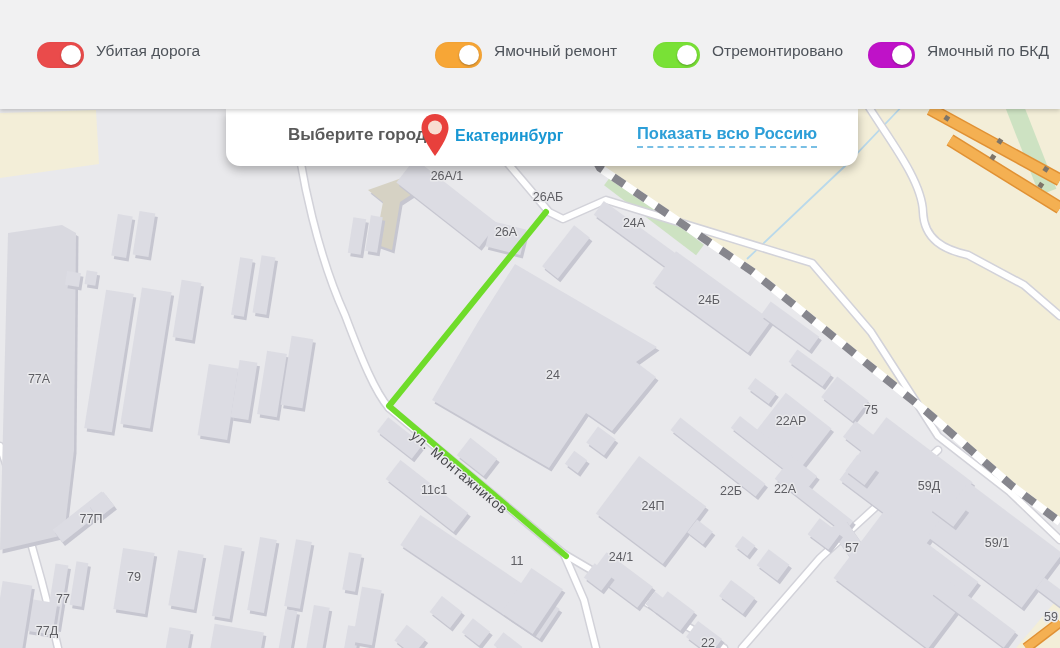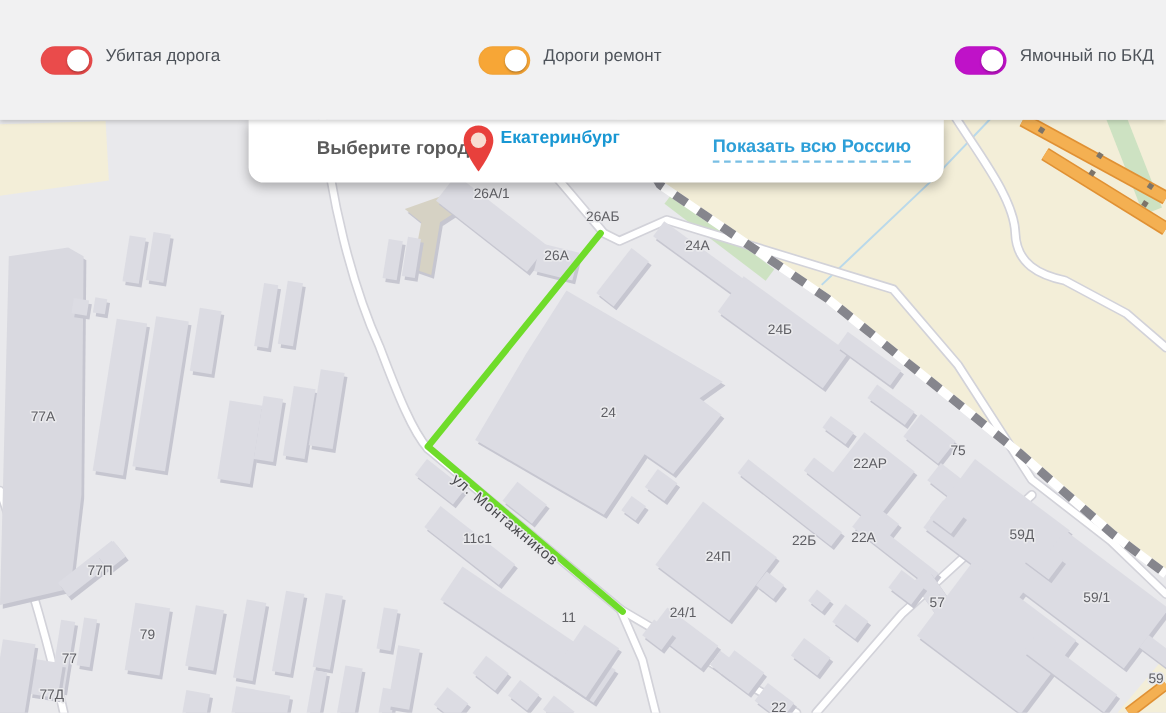--- a/index.html
+++ b/index.html
@@ -25,23 +25,23 @@
   }
   .tlabel{margin-left:12px;font-size:15.5px;color:#4e535a;white-space:nowrap;}
   
   #panel{
     position:absolute;left:226px;top:109px;width:632px;height:57px;
     background:#ffffff;border-radius:0 0 14px 14px;z-index:5;
     box-shadow:0 4px 10px rgba(0,0,0,.28);
   }
   #choose-label{position:absolute;left:62px;top:16px;font-size:17px;font-weight:bold;color:#5a5a5a;}
   #pin{position:absolute;left:194px;top:3px;width:30px;height:46px;}
-  #city-name{position:absolute;left:229px;top:8px;font-size:16px;font-weight:bold;color:#1897d3;cursor:pointer;}
+  #city-name{position:absolute;left:229px;top:18px;font-size:16px;font-weight:bold;color:#1897d3;cursor:pointer;}
   #show-all{
-    position:absolute;left:422px;top:15px;font-size:16.5px;font-weight:bold;color:#2d9fd8;
+    position:absolute;left:411px;top:15px;font-size:16.5px;font-weight:bold;color:#2d9fd8;
     border-bottom:2px dashed #79bfe4;padding-bottom:3px;cursor:pointer;text-decoration:none;
   }
   
   #map{position:absolute;left:0;top:0;z-index:1;}
   text.mlabel{font-family:"Liberation Sans",sans-serif;font-size:12.5px;fill:#5e5e63;
     paint-order:stroke;stroke:#e9e9ec;stroke-width:3px;stroke-linejoin:round;}
   text.street{font-family:"Liberation Sans",sans-serif;font-size:13.5px;fill:#47474b;letter-spacing:1px;
     paint-order:stroke;stroke:#e9e9ec;stroke-width:3px;stroke-linejoin:round;}
 </style>
 </head>
@@ -607,21 +607,27 @@
   <div class="tgl" style="left:37px">
     <div class="track" style="background: rgb(234, 75, 75);">
         <div class="knob"></div>
       </div>
     <div class="tlabel">Убитая дорога</div>
   </div>
   <div class="tgl" style="left:435px">
     <div class="track" style="background: rgb(247, 166, 54);">
         <div class="knob"></div>
       </div>
-    <div class="tlabel">Дороги ремонт</div>
+    <div class="tlabel">Ямочный ремонт</div>
+  </div>
+  <div class="tgl" style="left:653px">
+    <div class="track" style="background: rgb(121, 225, 54);">
+        <div class="knob"></div>
+      </div>
+    <div class="tlabel">Отремонтировано</div>
   </div>
   <div class="tgl" style="left:868px">
     <div class="track" style="background: rgb(191, 18, 200);">
         <div class="knob"></div>
       </div>
     <div class="tlabel">Ямочный по БКД</div>
   </div>
 </div>
 
 <div id="panel">

